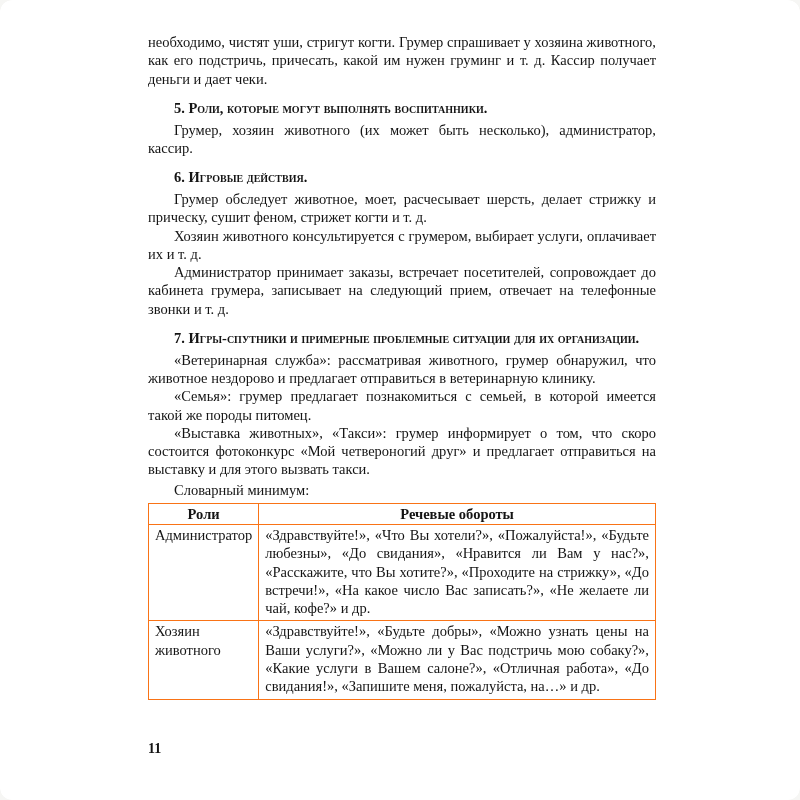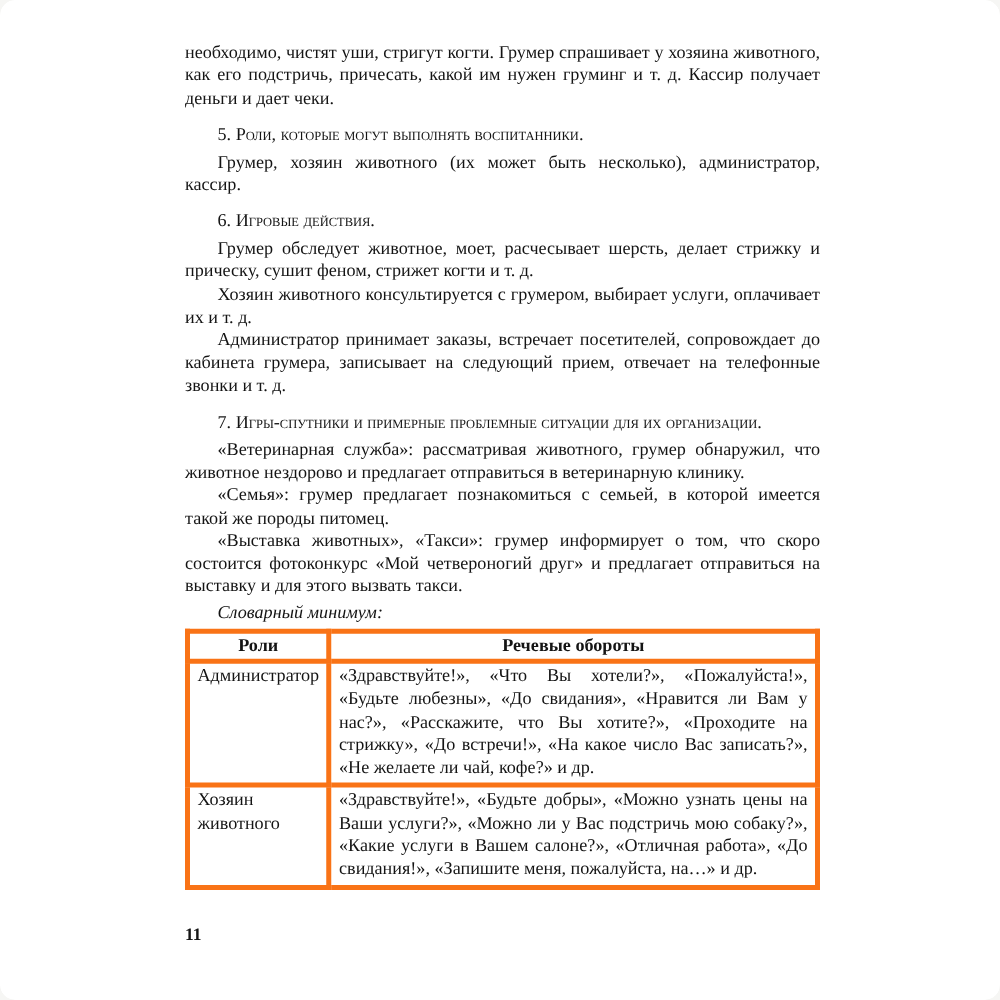--- a/index.html
+++ b/index.html
@@ -22,42 +22,41 @@
     top: 33px;
     width: 508px;
     font-size: 14.5px;
     line-height: 1.26;
     text-align: justify;
   }
   p { text-align: justify; }
   p.indent { text-indent: 26px; }
   .section-heading {
     font-size: 14.5px;
-    font-weight: normal;
+    font-weight: bold;
     font-variant: small-caps;
     text-indent: 26px;
     margin-top: 11px;
     margin-bottom: 3px;
     text-align: justify;
     line-height: 1.3;
   }
   .vocab-label {
-    font-style: italic;
     text-indent: 26px;
     margin-top: 2px;
   }
   table.vocab-table {
     width: 100%;
     border-collapse: collapse;
     margin-top: 4px;
     font-size: 14.5px;
   }
   table.vocab-table th,
   table.vocab-table td {
-    border: 4px solid #f97316;
+    border: 1px solid #f97316;
     padding: 1px 6px 3px 6px;
     vertical-align: top;
     text-align: justify;
   }
   table.vocab-table th {
     font-weight: bold;
     text-align: center;
     padding: 1px 4px;
   }
   col.role-col { width: 106px; }

